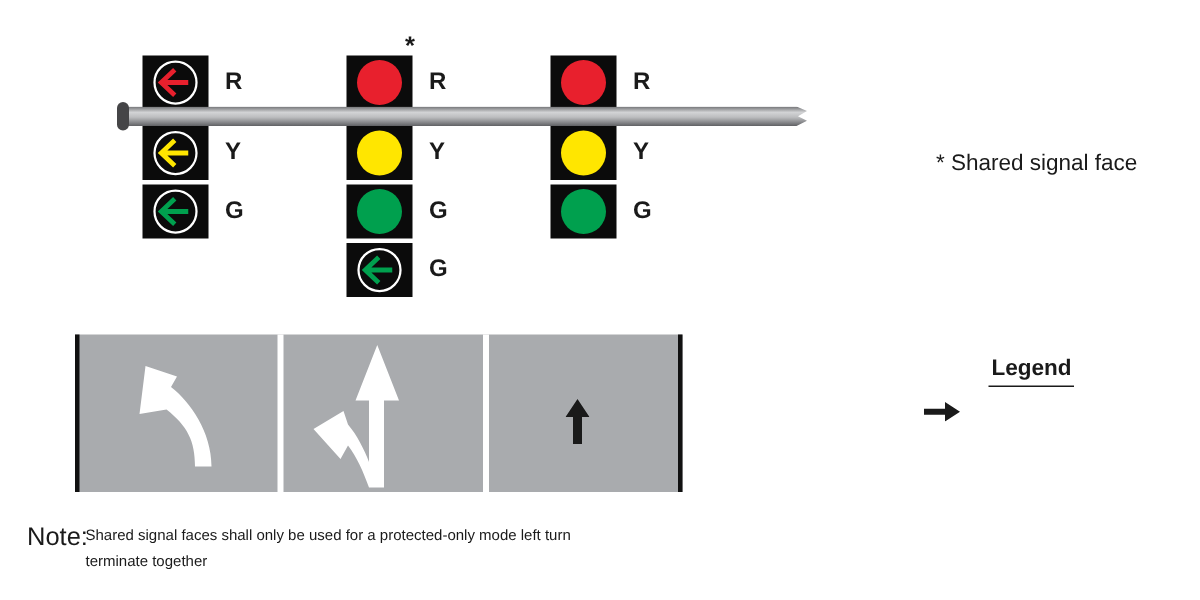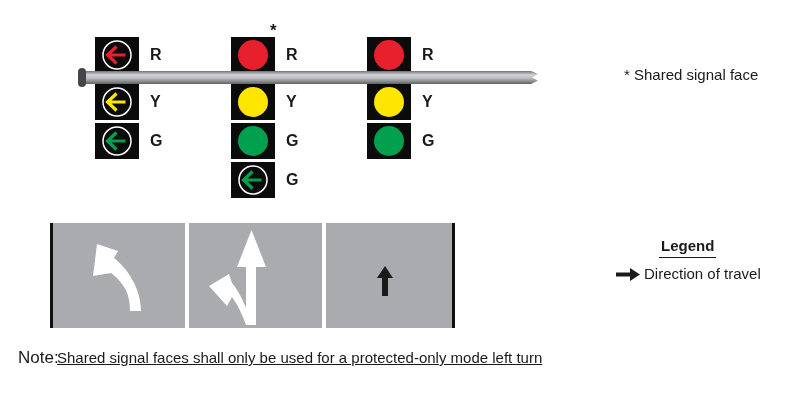--- a/index.html
+++ b/index.html
@@ -13,25 +13,25 @@
     left:84px;top:71px;width:454px;height:13px;z-index:5;
     background:linear-gradient(to bottom,#717275,#d2d3d5 30%,#bcbdbf 55%,#8a8b8e 80%,#606164);
     clip-path:polygon(0 0,447px 0,454px 3px,448px 6.5px,454px 9.5px,447px 13px,0 13px);
   }
   .pole-cap{left:78px;top:68px;width:8px;height:19px;border-radius:4px;background:#454547;z-index:6;}
   
   .sec{width:44px;height:36px;background:#0b0b0b;z-index:2;display:flex;align-items:center;justify-content:center;}
   .siglabel{font-size:16px;font-weight:bold;line-height:18px;height:18px;z-index:3;}
   .asterisk{font-size:17px;font-weight:bold;line-height:16px;}
   
-  .ann-text{font-size:15px;line-height:18px;}
+  .ann-text{font-size:15px;line-height:18px;margin-top:34px;}
   .legend-title{font-size:15px;line-height:18px;border-bottom:1.5px solid #1a1a1a;padding:0 2px 2px 2px;font-weight:bold;}
   .legend-label{font-size:15px;line-height:18px;}
   .note-prefix{font-size:17px;line-height:17.3px;}
-  .note-line{font-size:15px;line-height:17.3px;white-space:nowrap;text-decoration:underline;}
+  .note-line{font-size:10px;line-height:17.3px;white-space:nowrap;}
   
   .road{left:50px;top:223px;width:405px;height:105px;z-index:1;}
   .edge-line{position:absolute;top:0;width:3px;height:100%;background:#111111;}
   .lane-line{position:absolute;top:0;width:4px;height:100%;background:#ffffff;}
   svg{display:block;}
 </style>
 </head>
 <body>
 
 <div class="canvas">
@@ -126,20 +126,20 @@
   </svg>
 
   <svg class="abs" style="left:377px;top:266px;z-index:2" width="16" height="30" viewBox="0 0 16 30">
     <path d="M5 30 L11 30 L11 12 L16 12 L8 0 L0 12 L5 12 Z" fill="#1A1A1A"></path>
   </svg>
 
   <div class="abs legend-title" style="left:659px;top:237px">Legend</div>
   <svg class="abs" style="left:616px;top:268px" width="24" height="13" viewBox="0 0 24 13">
     <path d="M0 4.5 L14 4.5 L14 0 L24 6.5 L14 13 L14 8.5 L0 8.5 Z" fill="#1A1A1A"></path>
   </svg>
-  <div class="abs legend-label" style="left:644px;top:265px">Direction of travel</div>
 
   <div class="abs note-prefix" style="left:18px;top:349px">Note:</div>
   <div class="abs" style="left:57px;top:349px">
     <div class="note-line">Shared signal faces shall only be used for a protected-only mode left turn</div>
+    <div class="note-line">terminate together</div>
   </div>
 
 </div>
 
 </body></html>

